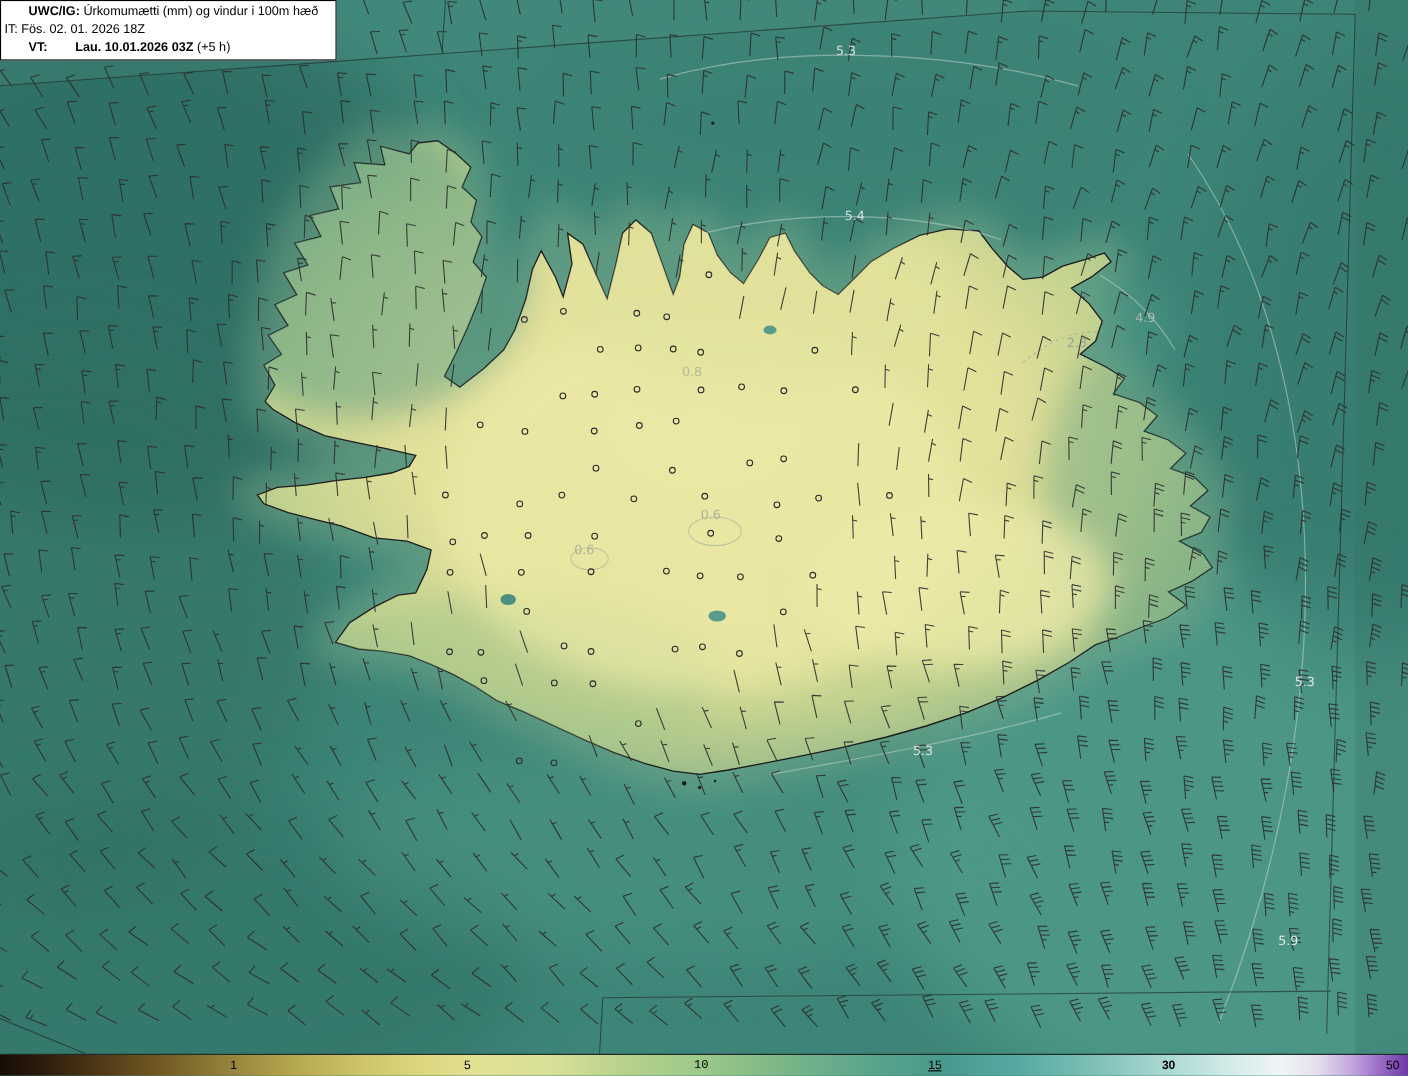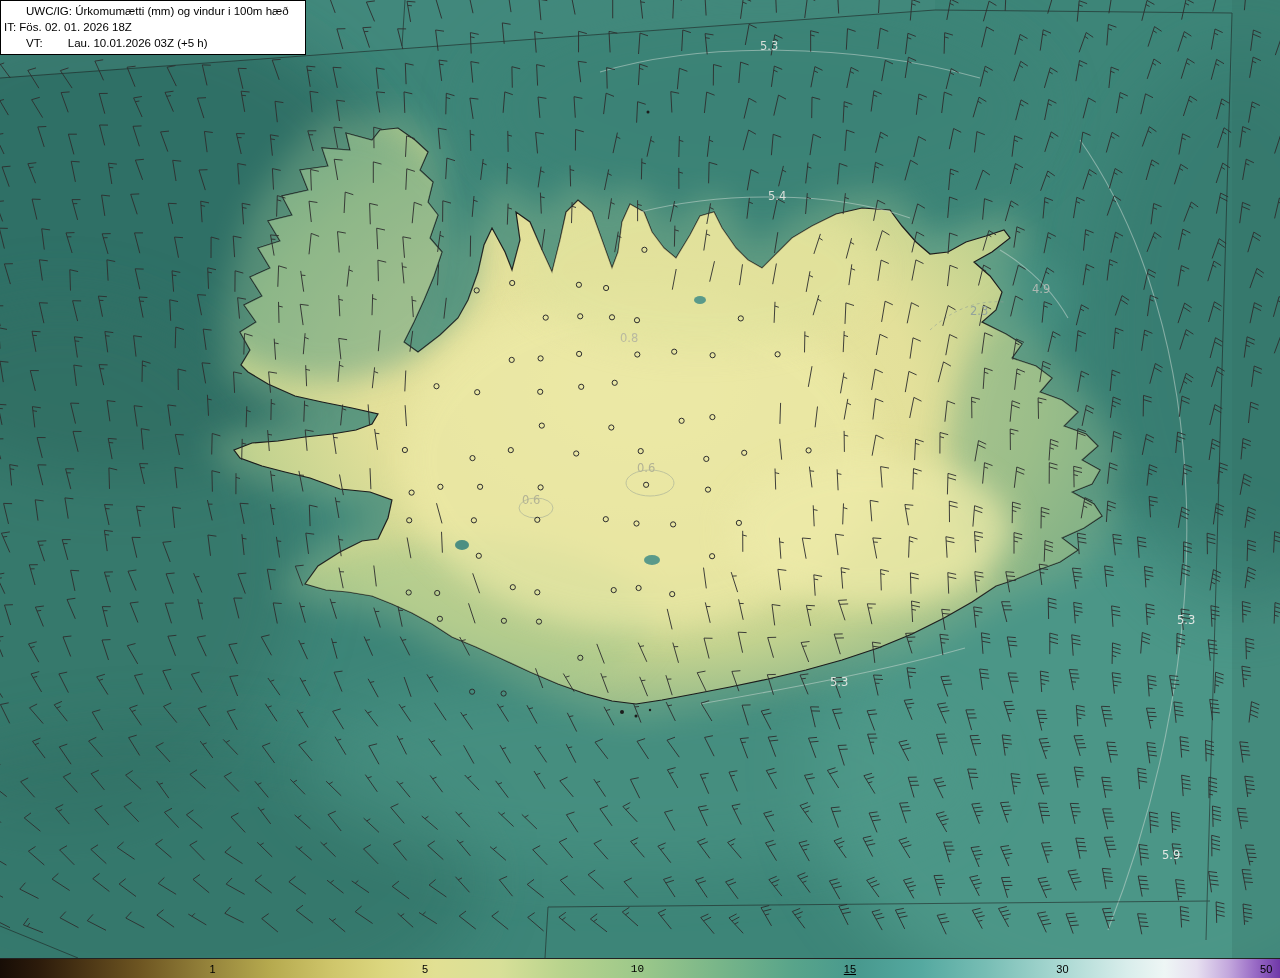--- a/index.html
+++ b/index.html
@@ -5,21 +5,21 @@
   * { margin:0; padding:0; box-sizing:border-box; }
   html,body { width:1280px; height:978px; overflow:hidden; background:#3d8578;
               font-family:"Liberation Sans", sans-serif; }
   .stage { position:relative; width:1280px; height:978px; }
   #map { position:absolute; top:0; left:0; display:block; }
 
   .title-box { position:absolute; top:0; left:0; z-index:5;
                background:#ffffff; border:1px solid #000;
                padding:2px 8px 3px 3px; min-width:306px;
                font-size:11.5px; line-height:16px; color:#000; white-space:nowrap; }
-  .t-line b { font-weight:normal;padding-left:22px; }
+  .t-line b { font-weight:bold;padding-left:22px; }
 
   .colorbar { position:absolute; left:0; bottom:0; width:1280px; height:20px; z-index:4;
               border-top:1px solid #222; }
   .cb-tick { position:absolute; top:50%; transform:translate(-50%,-50%);
              font-size:11px; color:#000; }
 </style>
 </head>
 <body>
 
 <div class="stage">
@@ -1134,17 +1134,17 @@
       <b>Lau. 10.01.2026 03Z</b>
       <span>(+5 h)</span>
     </div>
   </div>
 
   <div class="colorbar" style="background: linear-gradient(to right, rgb(23, 13, 6) 0%, rgb(44, 27, 11) 3%, rgb(78, 56, 22) 7%, rgb(110, 86, 34) 11%, rgb(147, 129, 58) 16%, rgb(181, 169, 78) 21%, rgb(207, 198, 107) 26%, rgb(220, 215, 127) 30%, rgb(226, 224, 147) 34%, rgb(216, 224, 152) 39%, rgb(184, 211, 141) 44%, rgb(156, 200, 138) 50%, rgb(121, 182, 137) 56%, rgb(88, 164, 138) 62%, rgb(72, 153, 142) 67%, rgb(85, 169, 160) 72%, rgb(119, 189, 180) 77%, rgb(171, 217, 211) 83%, rgb(216, 237, 235) 88%, rgb(238, 246, 245) 91%, rgb(230, 223, 240) 93.5%, rgb(195, 167, 221) 96%, rgb(154, 108, 198) 98%, rgb(112, 56, 168) 100%);">
       <span class="cb-tick" style="left: 16.6%;">1</span>
       <span class="cb-tick" style="left: 33.2%;">5</span>
       <span class="cb-tick" style="left: 49.8%; font-family: Liberation Mono, monospace;">10</span>
       <span class="cb-tick" style="left: 66.4%; text-decoration: underline;">15</span>
-      <span class="cb-tick" style="left: 83%;">30</span>
+      <span class="cb-tick" style="left: 83%; font-weight: bold;">30</span>
       <span class="cb-tick" style="left: 99.4%; transform: translate(-100%, -50%);">50</span>
     </div>
 
 </div>
 
 </body></html>

